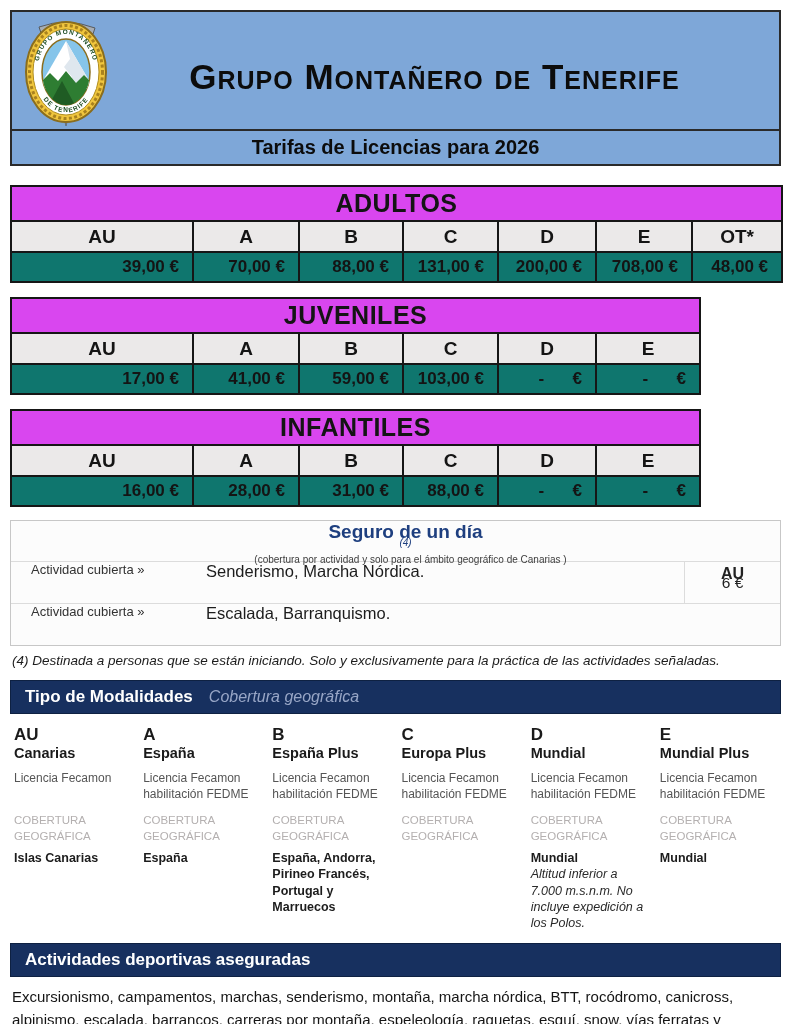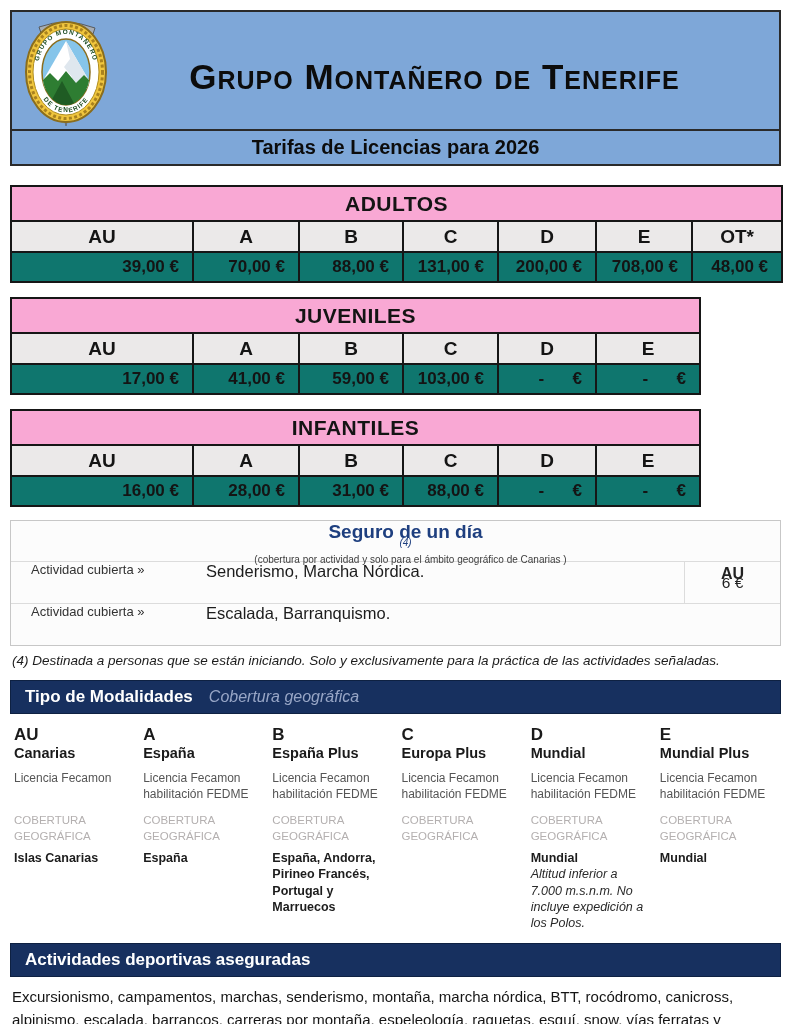--- a/index.html
+++ b/index.html
@@ -13,21 +13,21 @@
   .org-title{flex:1;text-align:center;margin:12px 30px 0 0;font-size:35px;font-weight:bold;
              font-variant:small-caps;letter-spacing:1px;color:#0c0c0c;}
   .banner-sub{height:33px;display:flex;align-items:center;justify-content:center;}
   .banner-sub span{font-size:20px;font-weight:bold;color:#0c0c0c;}
 
   
   table.price-table{border-collapse:collapse;table-layout:fixed;margin-top:14px;border:2.5px solid #161616;}
   table.price-table.first{margin-top:19px;}
   table.full{width:771px;} table.short{width:689px;}
   .price-table th,.price-table td{border:2px solid #161616;overflow:hidden;white-space:nowrap;}
-  th.sec{background:#f9a8d4;height:31px;font-size:21px;font-weight:bold;letter-spacing:.5px;color:#141414;}
+  th.sec{background:#d946ef;height:31px;font-size:25px;font-weight:bold;letter-spacing:.5px;color:#141414;}
   tr.cols th{background:#ebe9e9;height:27px;font-size:19px;font-weight:bold;color:#141414;}
   tr.vals td{background:#0f766e;height:26px;font-size:17px;font-weight:bold;text-align:right;padding-right:13px;color:#141414;}
 
   
   .seguro{margin-top:13px;border:1px solid #c7c7c7;background:#fcfcfc;}
   .seguro-header{display:flex;align-items:center;height:40px;border-bottom:1px solid #dcdcdc;padding-left:20px;flex-direction:column;}
   .seguro-title{font-size:19px;font-weight:bold;color:#1e3f7f;}
   .seguro-sup{font-size:10px;font-style:italic;color:#1e3f7f;position:relative;top:-6px;}
   .seguro-note{font-size:10px;color:#3d3d3d;margin-left:10px;}
   .seguro-au{margin-left:auto;width:95px;text-align:center;font-size:16px;font-weight:bold;color:#222;flex:none;}

